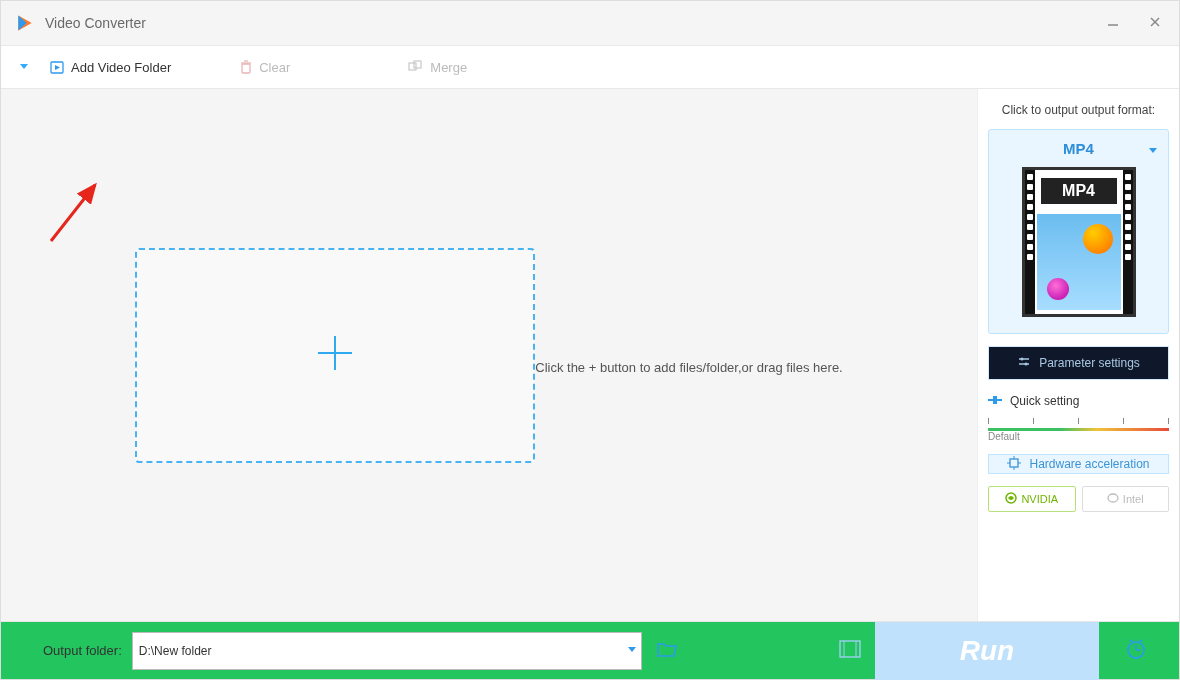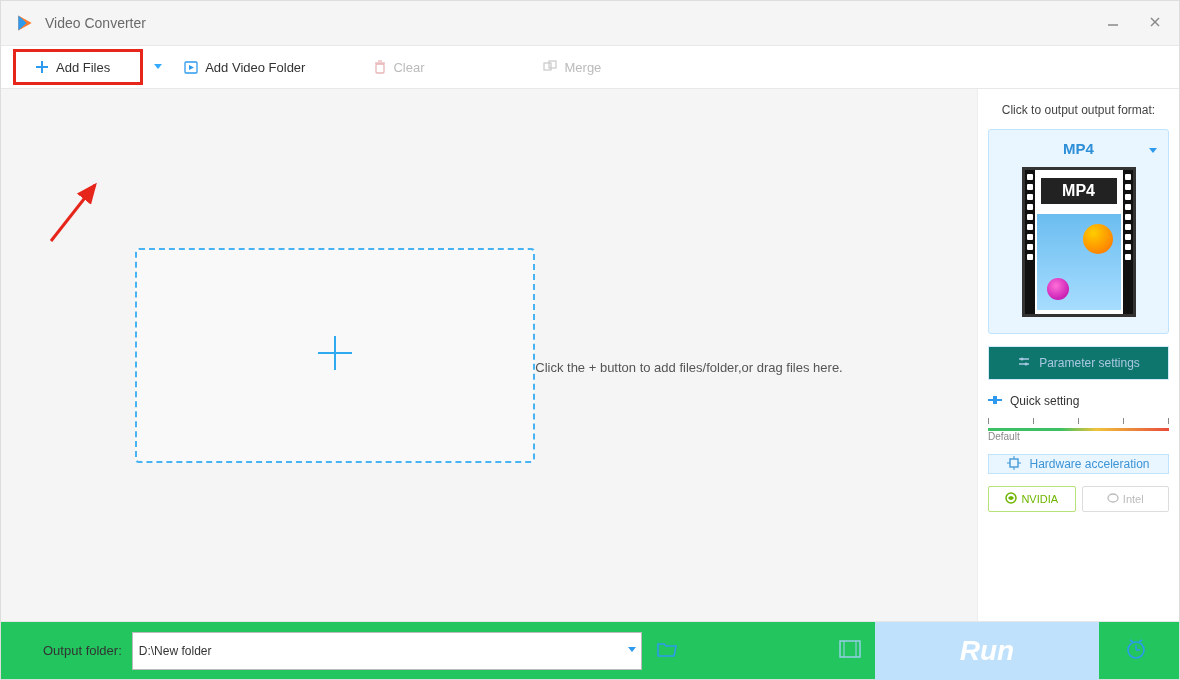--- a/index.html
+++ b/index.html
@@ -35,21 +35,21 @@
 .format-caret { position: absolute; right: 10px; top: 12px; color: #2d9aee; }
 .format-thumb { width: 114px; height: 150px; margin-top: 10px; background: #fff; border: 3px solid #333; position: relative; overflow: hidden; }
 .film-strip { position: absolute; top: 0; bottom: 0; width: 10px; background: #111; }
 .film-strip.left { left: 0; } .film-strip.right { right: 0; }
 .film-hole { width: 6px; height: 6px; background: #fff; margin: 4px auto; border-radius: 1px; }
 .thumb-label { position: absolute; top: 8px; left: 16px; right: 16px; background: #222; color: #fff; font-weight: bold; font-size: 16px; text-align: center; padding: 4px 0; }
 .thumb-sky { position: absolute; top: 44px; left: 12px; right: 12px; bottom: 4px; background: linear-gradient(#6bbdf0,#a7ddff); }
 .balloon1 { position: absolute; width: 30px; height: 30px; background: radial-gradient(circle at 35% 30%, #ffcd00, #ff6a00); border-radius: 50%; top: 10px; right: 8px; }
 .balloon2 { position: absolute; width: 22px; height: 22px; background: radial-gradient(circle at 40% 35%, #ff6fd8, #b400a8); border-radius: 50%; bottom: 10px; left: 10px; }
 
-.param-btn { height: 34px; background: #0f766e; border: 1px solid #d0e9fb; color: #a9c8e2; font-size: 12px; display: flex; align-items: center; justify-content: center; gap: 8px; cursor: default; }
+.param-btn { height: 34px; background: #0f172a; border: 1px solid #d0e9fb; color: #a9c8e2; font-size: 12px; display: flex; align-items: center; justify-content: center; gap: 8px; cursor: default; }
 .quick-row { display: flex; align-items: center; gap: 8px; font-size: 12px; color: #333; padding: 2px 0; }
 .slider-wrap { position: relative; padding-top: 6px; }
 .slider-track { height: 3px; background: linear-gradient(to right, #3bc163 0%, #3bc163 40%, #f0c33a 60%, #e84b3c 100%); position: relative; }
 .slider-ticks { position: absolute; top: -4px; left: 0; right: 0; display: flex; justify-content: space-between; }
 .slider-tick { width: 1px; height: 6px; background: #888; }
 .slider-default { font-size: 10px; color: #888; }
 .hw-btn { height: 20px; background: #e9f5ff; border: 1px solid #bfe4ff; color: #3b94d6; font-size: 12px; display: flex; align-items: center; justify-content: center; gap: 8px; cursor: pointer; }
 .gpu-row { display: flex; gap: 6px; }
 .gpu-chip { flex: 1; height: 26px; border: 1px solid #ddd; border-radius: 2px; font-size: 11px; display: flex; align-items: center; justify-content: center; gap: 4px; }
 .gpu-chip.nvidia { color: #6fb500; border-color: #b7e27a; }
@@ -86,31 +86,20 @@
             <line x1="1" y1="9" x2="11" y2="9" stroke="#888" stroke-width="1.5"></line>
           </svg></span>
       <span class="win-btn"><svg width="12" height="12">
             <line x1="2" y1="2" x2="10" y2="10" stroke="#888" stroke-width="1.5"></line>
             <line x1="10" y1="2" x2="2" y2="10" stroke="#888" stroke-width="1.5"></line>
           </svg></span>
     </div>
   </div>
 
   <div class="toolbar">
-    <div class="highlight-box">
-      <div class="tool-btn">
-        <span class="ticon">
-            <svg width="16" height="16">
-              <line x1="8" y1="2" x2="8" y2="14" stroke="#2d9aee" stroke-width="2"></line>
-              <line x1="2" y1="8" x2="14" y2="8" stroke="#2d9aee" stroke-width="2"></line>
-            </svg>
-          </span>
-        <span>Add Files</span>
-      </div>
-    </div>
     <span class="tool-dropdown"><svg width="10" height="10">
           <path d="M1 2 L5 7 L9 2 Z" fill="#33aaff"></path>
         </svg></span>
     <div class="tool-btn">
       <span class="ticon">
           <svg width="16" height="16">
             <rect x="2" y="3" width="12" height="11" rx="1" fill="none" stroke="#2d9aee" stroke-width="1.3"></rect>
             <path d="M6 6 L11 8.5 L6 11 Z" fill="#2d9aee"></path>
           </svg>
         </span>

